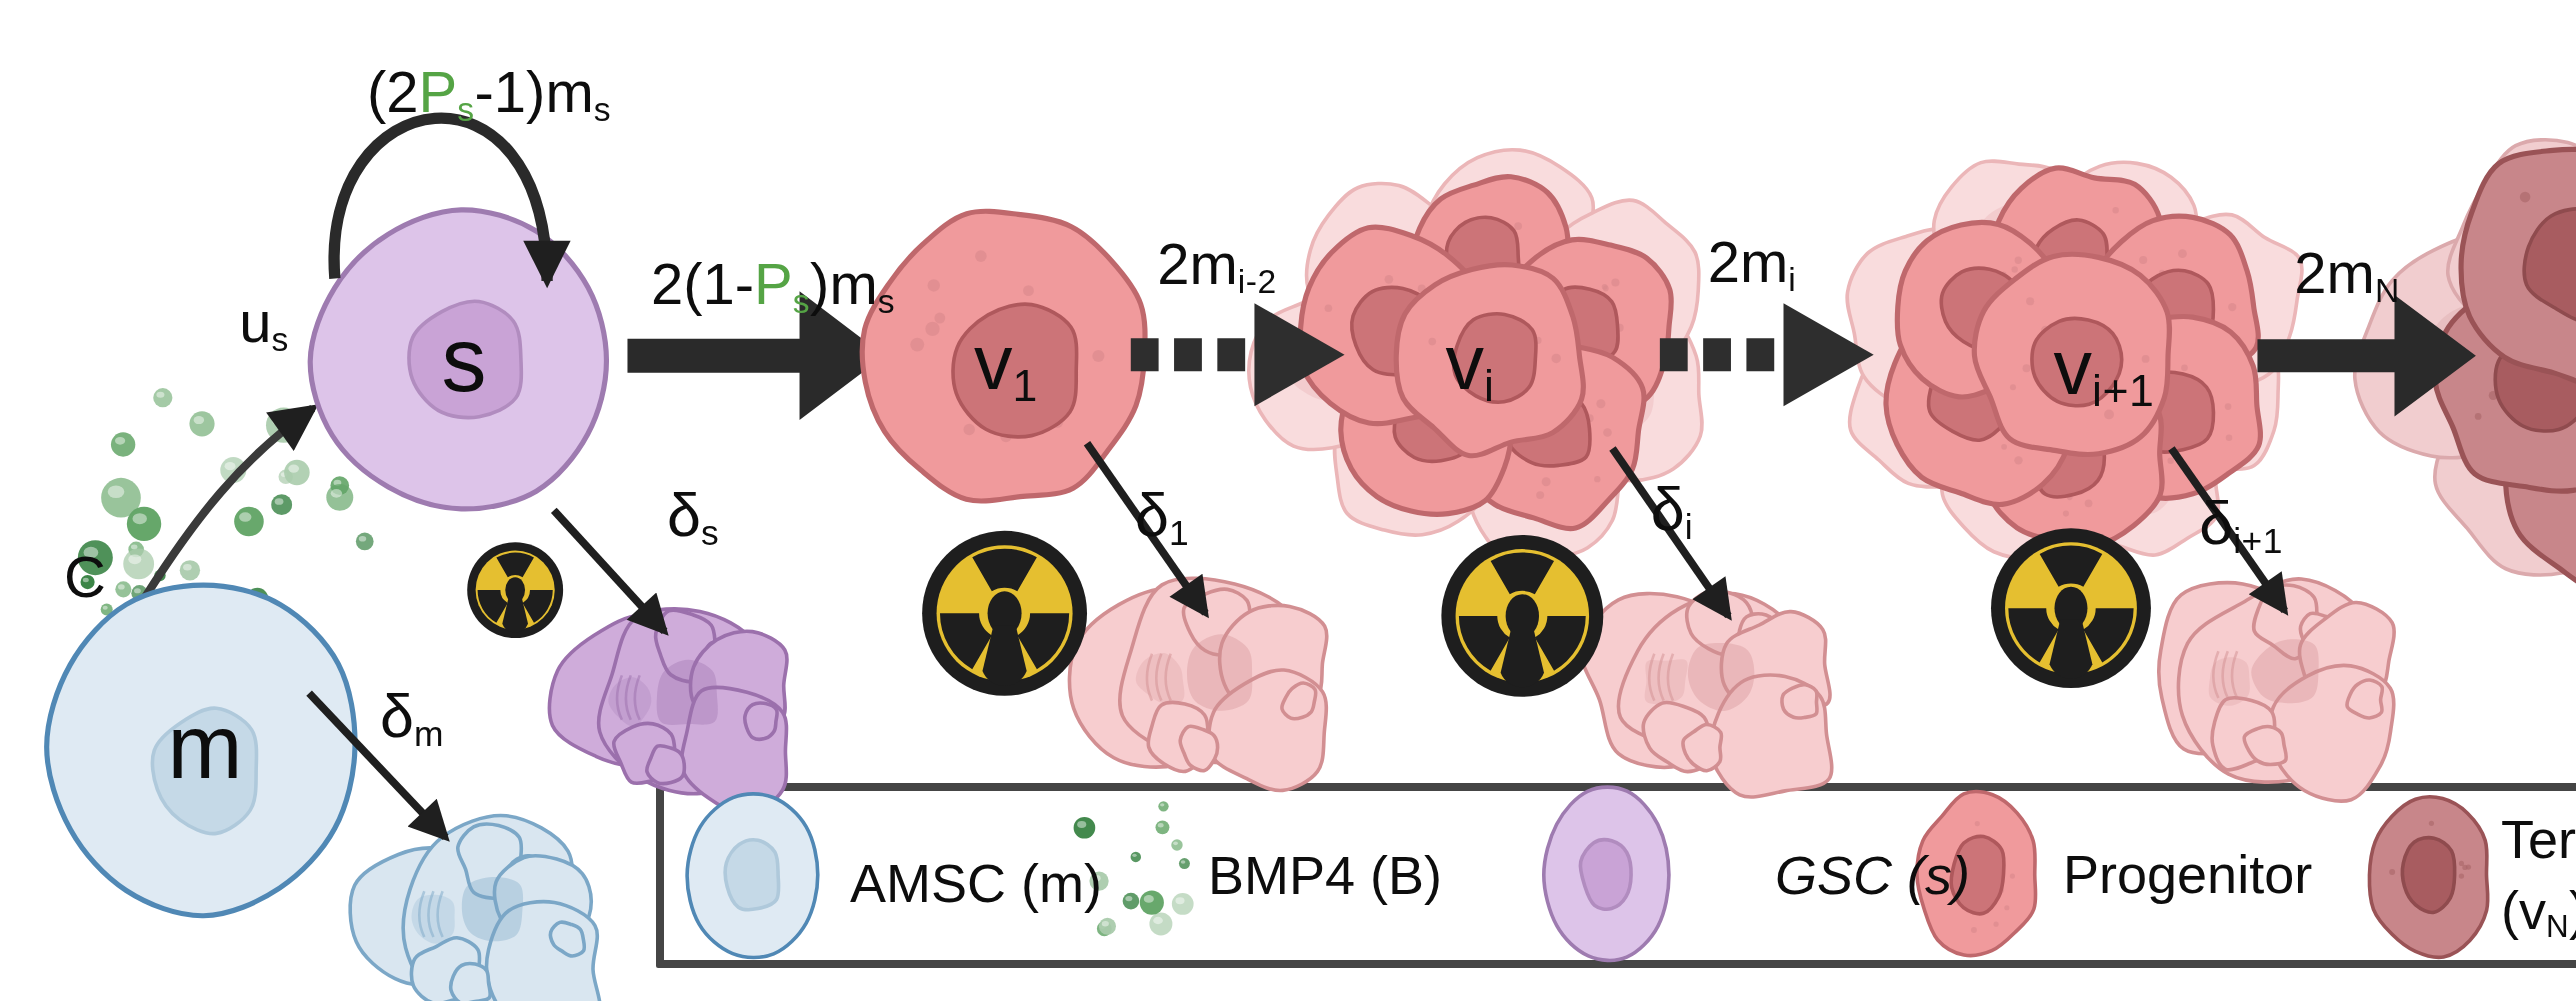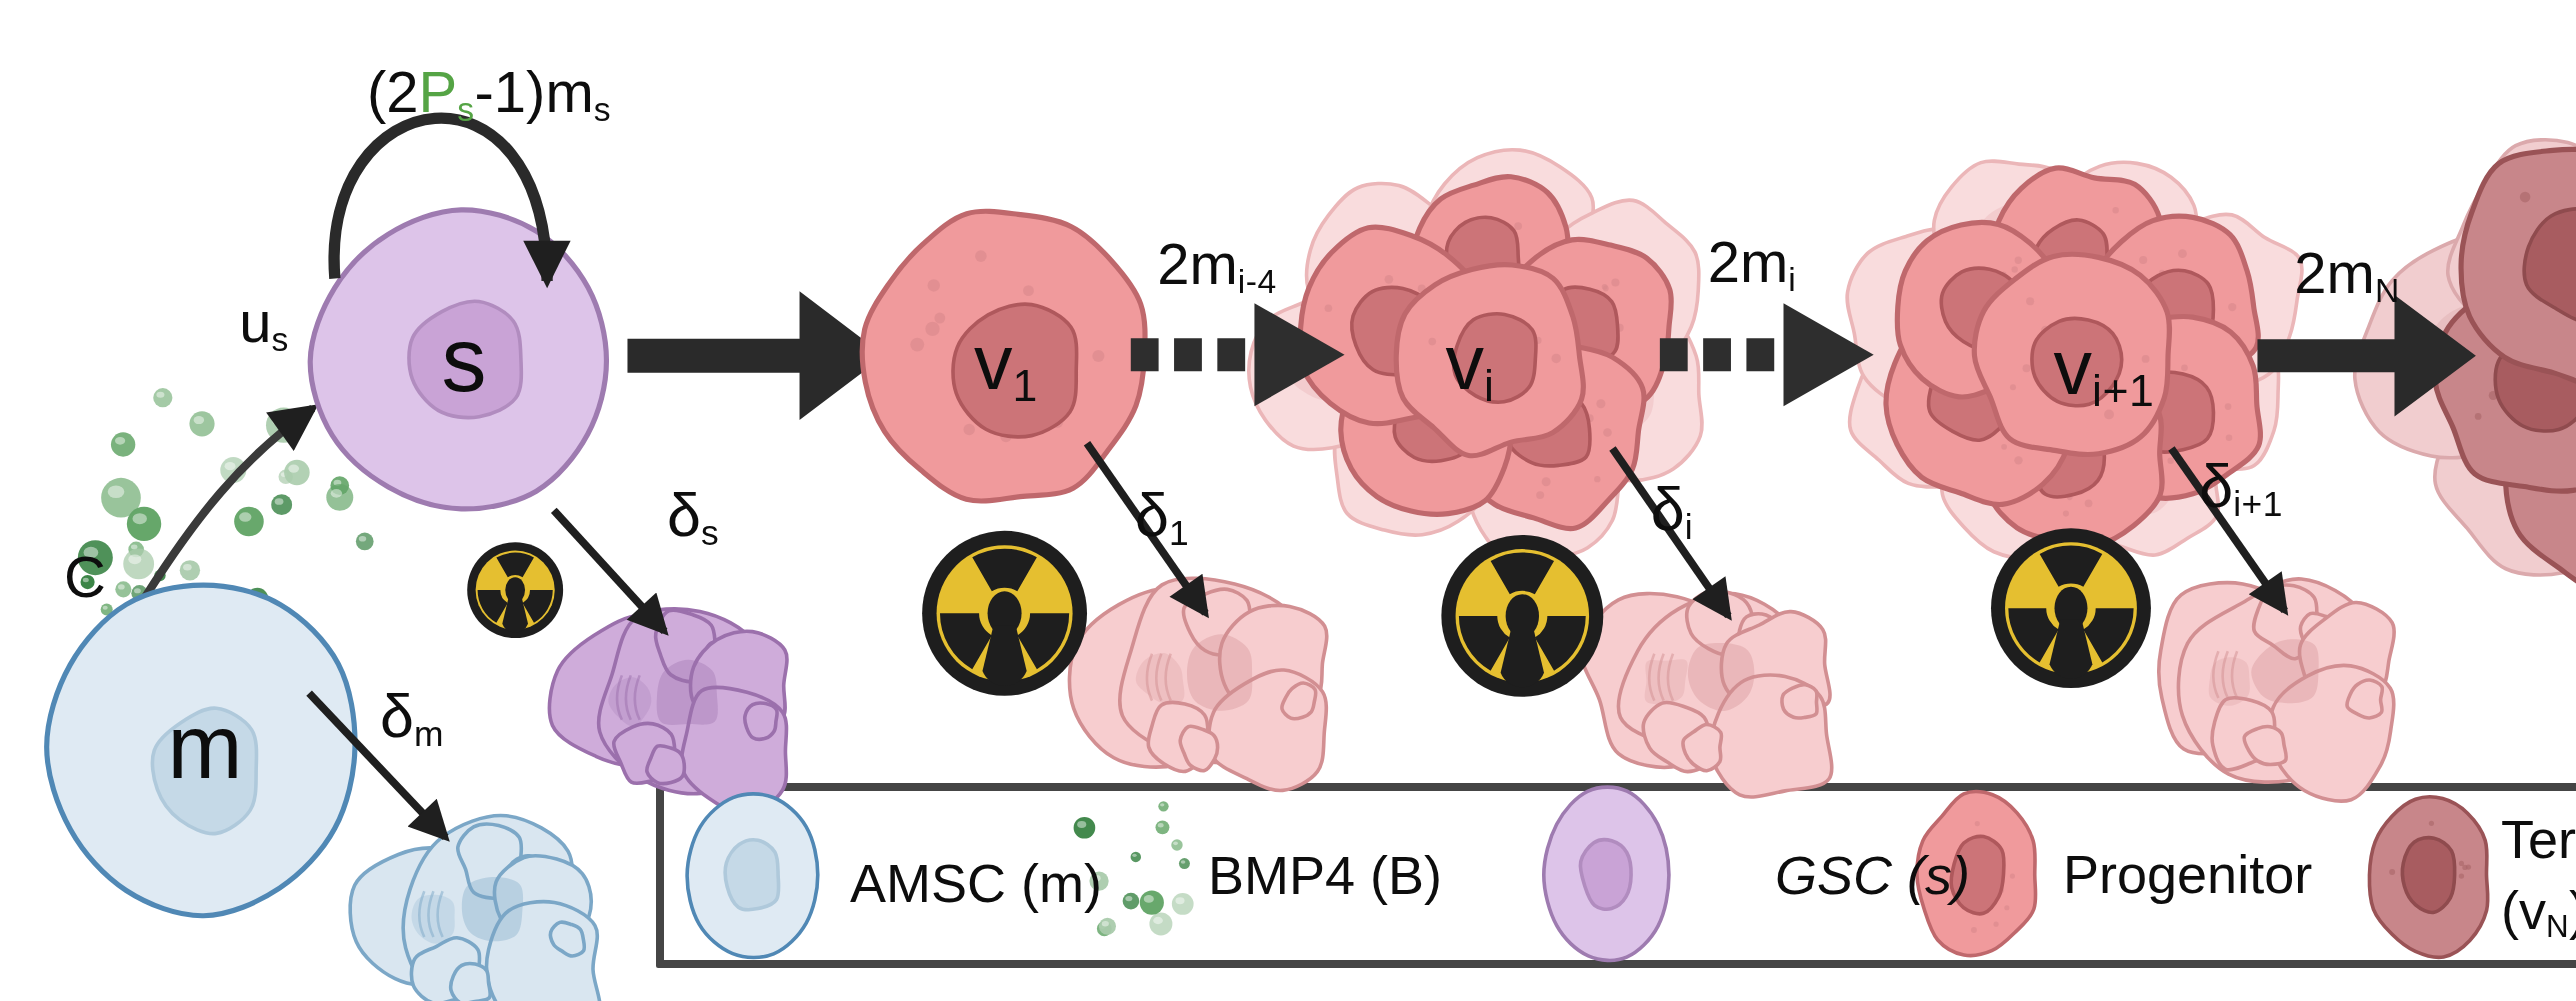--- a/index.html
+++ b/index.html
@@ -564,35 +564,36 @@
         <circle cx="4791.545277375033" cy="1682.4810498000493" r="5.078231633770387" fill="#A96568" opacity="0.6"></circle>
         <circle cx="4723.661978940849" cy="1693.0311777235386" r="5.648428459674319" fill="#A96568" opacity="0.6"></circle>
         <circle cx="4784.7044149167505" cy="1683.1786694064513" r="5" fill="#A96568" opacity="0.6"></circle>
         <circle cx="4719.7075591775665" cy="1597.742568665545" r="5" fill="#A96568" opacity="0.6"></circle>
         <path d="M4764.7,1698.0C4764.3,1713.2 4763.0,1730.4 4756.4,1742.4C4749.7,1754.5 4736.2,1768.0 4725.0,1770.3C4713.7,1772.5 4698.5,1764.3 4688.9,1755.9C4679.3,1747.6 4671.3,1733.7 4667.4,1720.2C4663.5,1706.7 4662.1,1689.1 4665.2,1674.8C4668.4,1660.5 4676.3,1642.2 4686.2,1634.2C4696.1,1626.1 4712.8,1623.8 4724.8,1626.6C4736.9,1629.4 4752.0,1639.2 4758.7,1651.1C4765.3,1663.0 4765.1,1682.8 4764.7,1698.0Z" fill="#A85C60" stroke="#8F4B4E" stroke-width="7" opacity="1"></path>
       </g>
   </svg>
 
   <div class="lbl" style="left:489px;top:92px;"><span>(2</span><span class="grn">P</span><span class="grn sub">s</span><span>-1)m</span><span class="sub">s</span></div>
 
-
-  <div class="lbl" style="left:1217px;top:264px;"><span>2m</span><span class="sub">i-4</span></div>
+  <div class="lbl" style="left:773px;top:284px;"><span>2(1-</span><span class="grn">P</span><span class="grn sub">s</span><span>)m</span><span class="sub">s</span></div>
+
+  <div class="lbl" style="left:1217px;top:264px;"><span>2m</span><span class="sub">i-2</span></div>
 
   <div class="lbl" style="left:1752px;top:262px;"><span>2m</span><span class="sub">i</span></div>
 
   <div class="lbl" style="left:2347px;top:273px;"><span>2m</span><span class="sub">N</span></div>
 
   <div class="lbl" style="left:264px;top:298px;margin-top:24px;"><span>u</span><span class="sub">s</span></div>
 
   <div class="lbl" style="left:85px;top:577px;"><span>C</span></div>
 
   <div class="lbl dlt" style="left:693px;top:515px;"><span>δ</span><span class="sub">s</span></div>
   <div class="lbl dlt" style="left:1162px;top:515px;"><span>δ</span><span class="sub">1</span></div>
   <div class="lbl dlt" style="left:1672px;top:509px;"><span>δ</span><span class="sub">i</span></div>
-  <div class="lbl dlt" style="left:2241px;top:486px;"><span>δ</span><span class="sub">i+1</span></div>
+  <div class="lbl dlt" style="left:2241px;top:523px;"><span>δ</span><span class="sub">i+1</span></div>
 
   <div class="lbl dlt" style="left:412px;top:716px;"><span>δ</span><span class="sub">m</span></div>
 
   <div class="lbl cellbig" style="left:464px;top:360px;"><span>s</span></div>
   <div class="lbl cellbig" style="left:205px;top:747px;"><span>m</span></div>
   <div class="lbl cellmed" style="left:1006px;top:362px;"><span>v</span><span class="sub">1</span></div>
   <div class="lbl cellmed" style="left:1458px;top:362px;margin-left:12px;"><span>v</span><span class="sub">i</span></div>
   <div class="lbl cellmed" style="left:2077px;top:367px;margin-left:27px;"><span>v</span><span class="sub">i+1</span></div>
 
   <div class="lbl leg" style="left:850px;top:875px;margin-top:8px;"><span>AMSC (m)</span></div>

